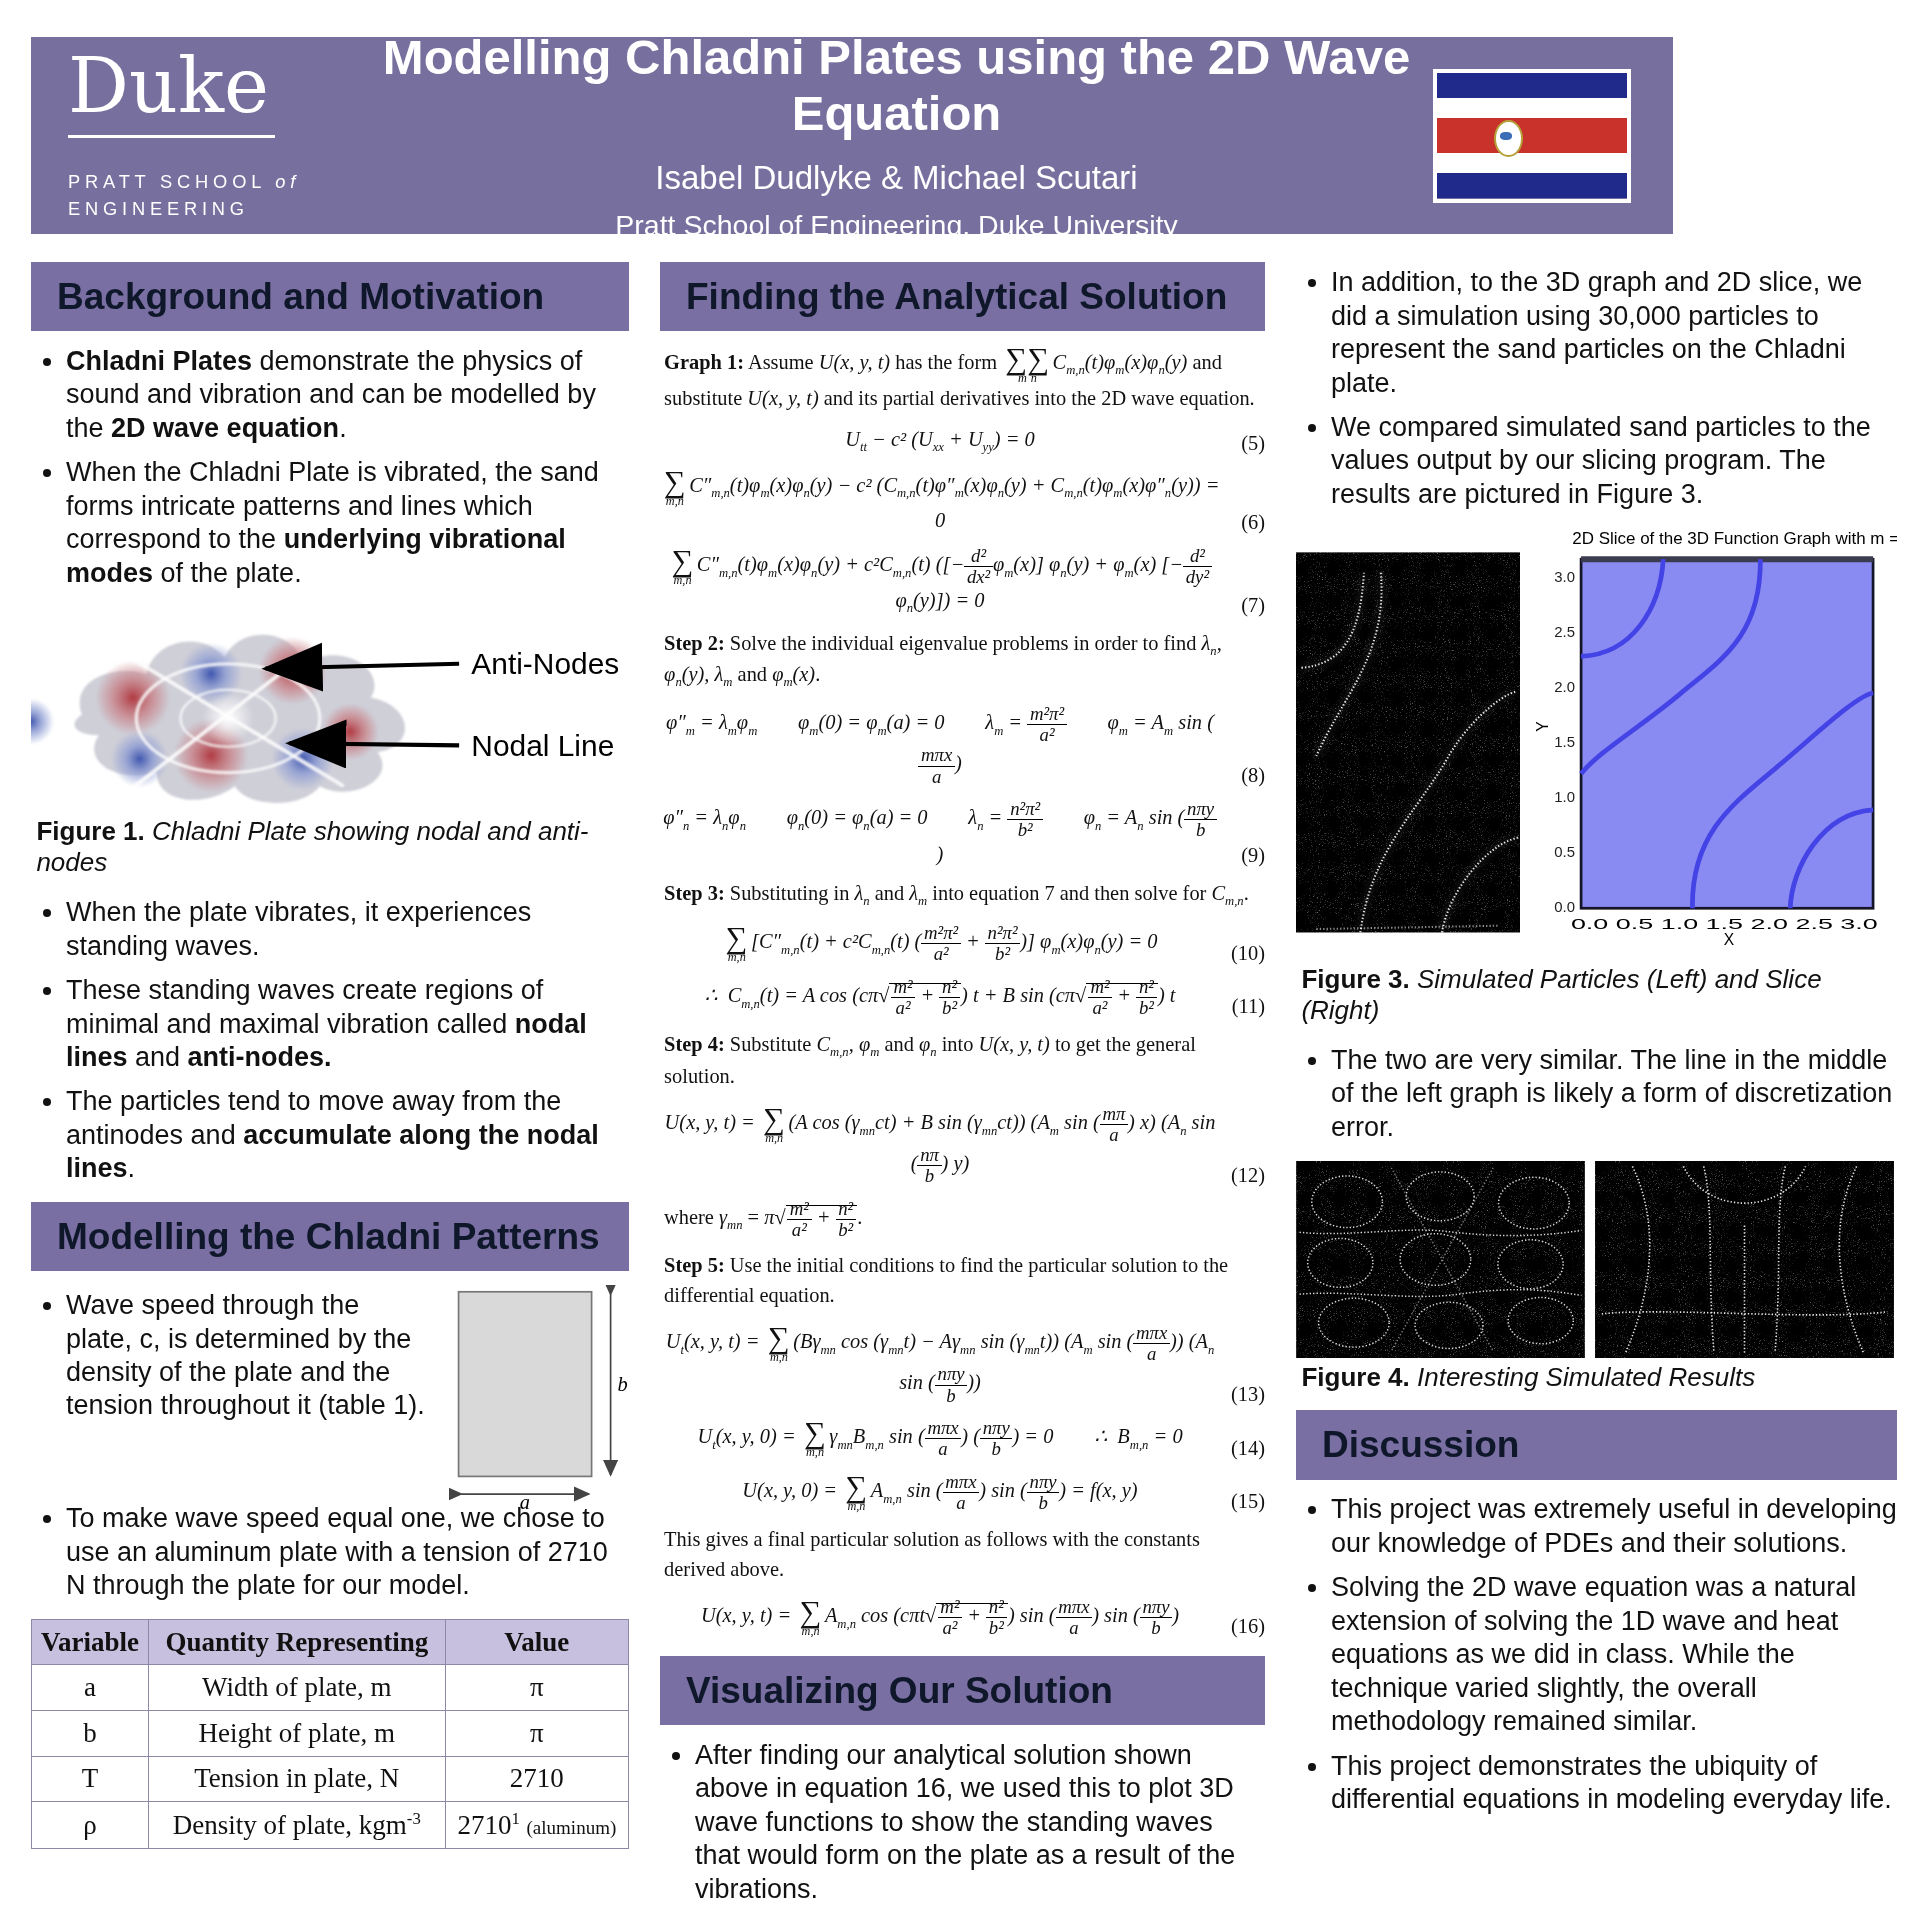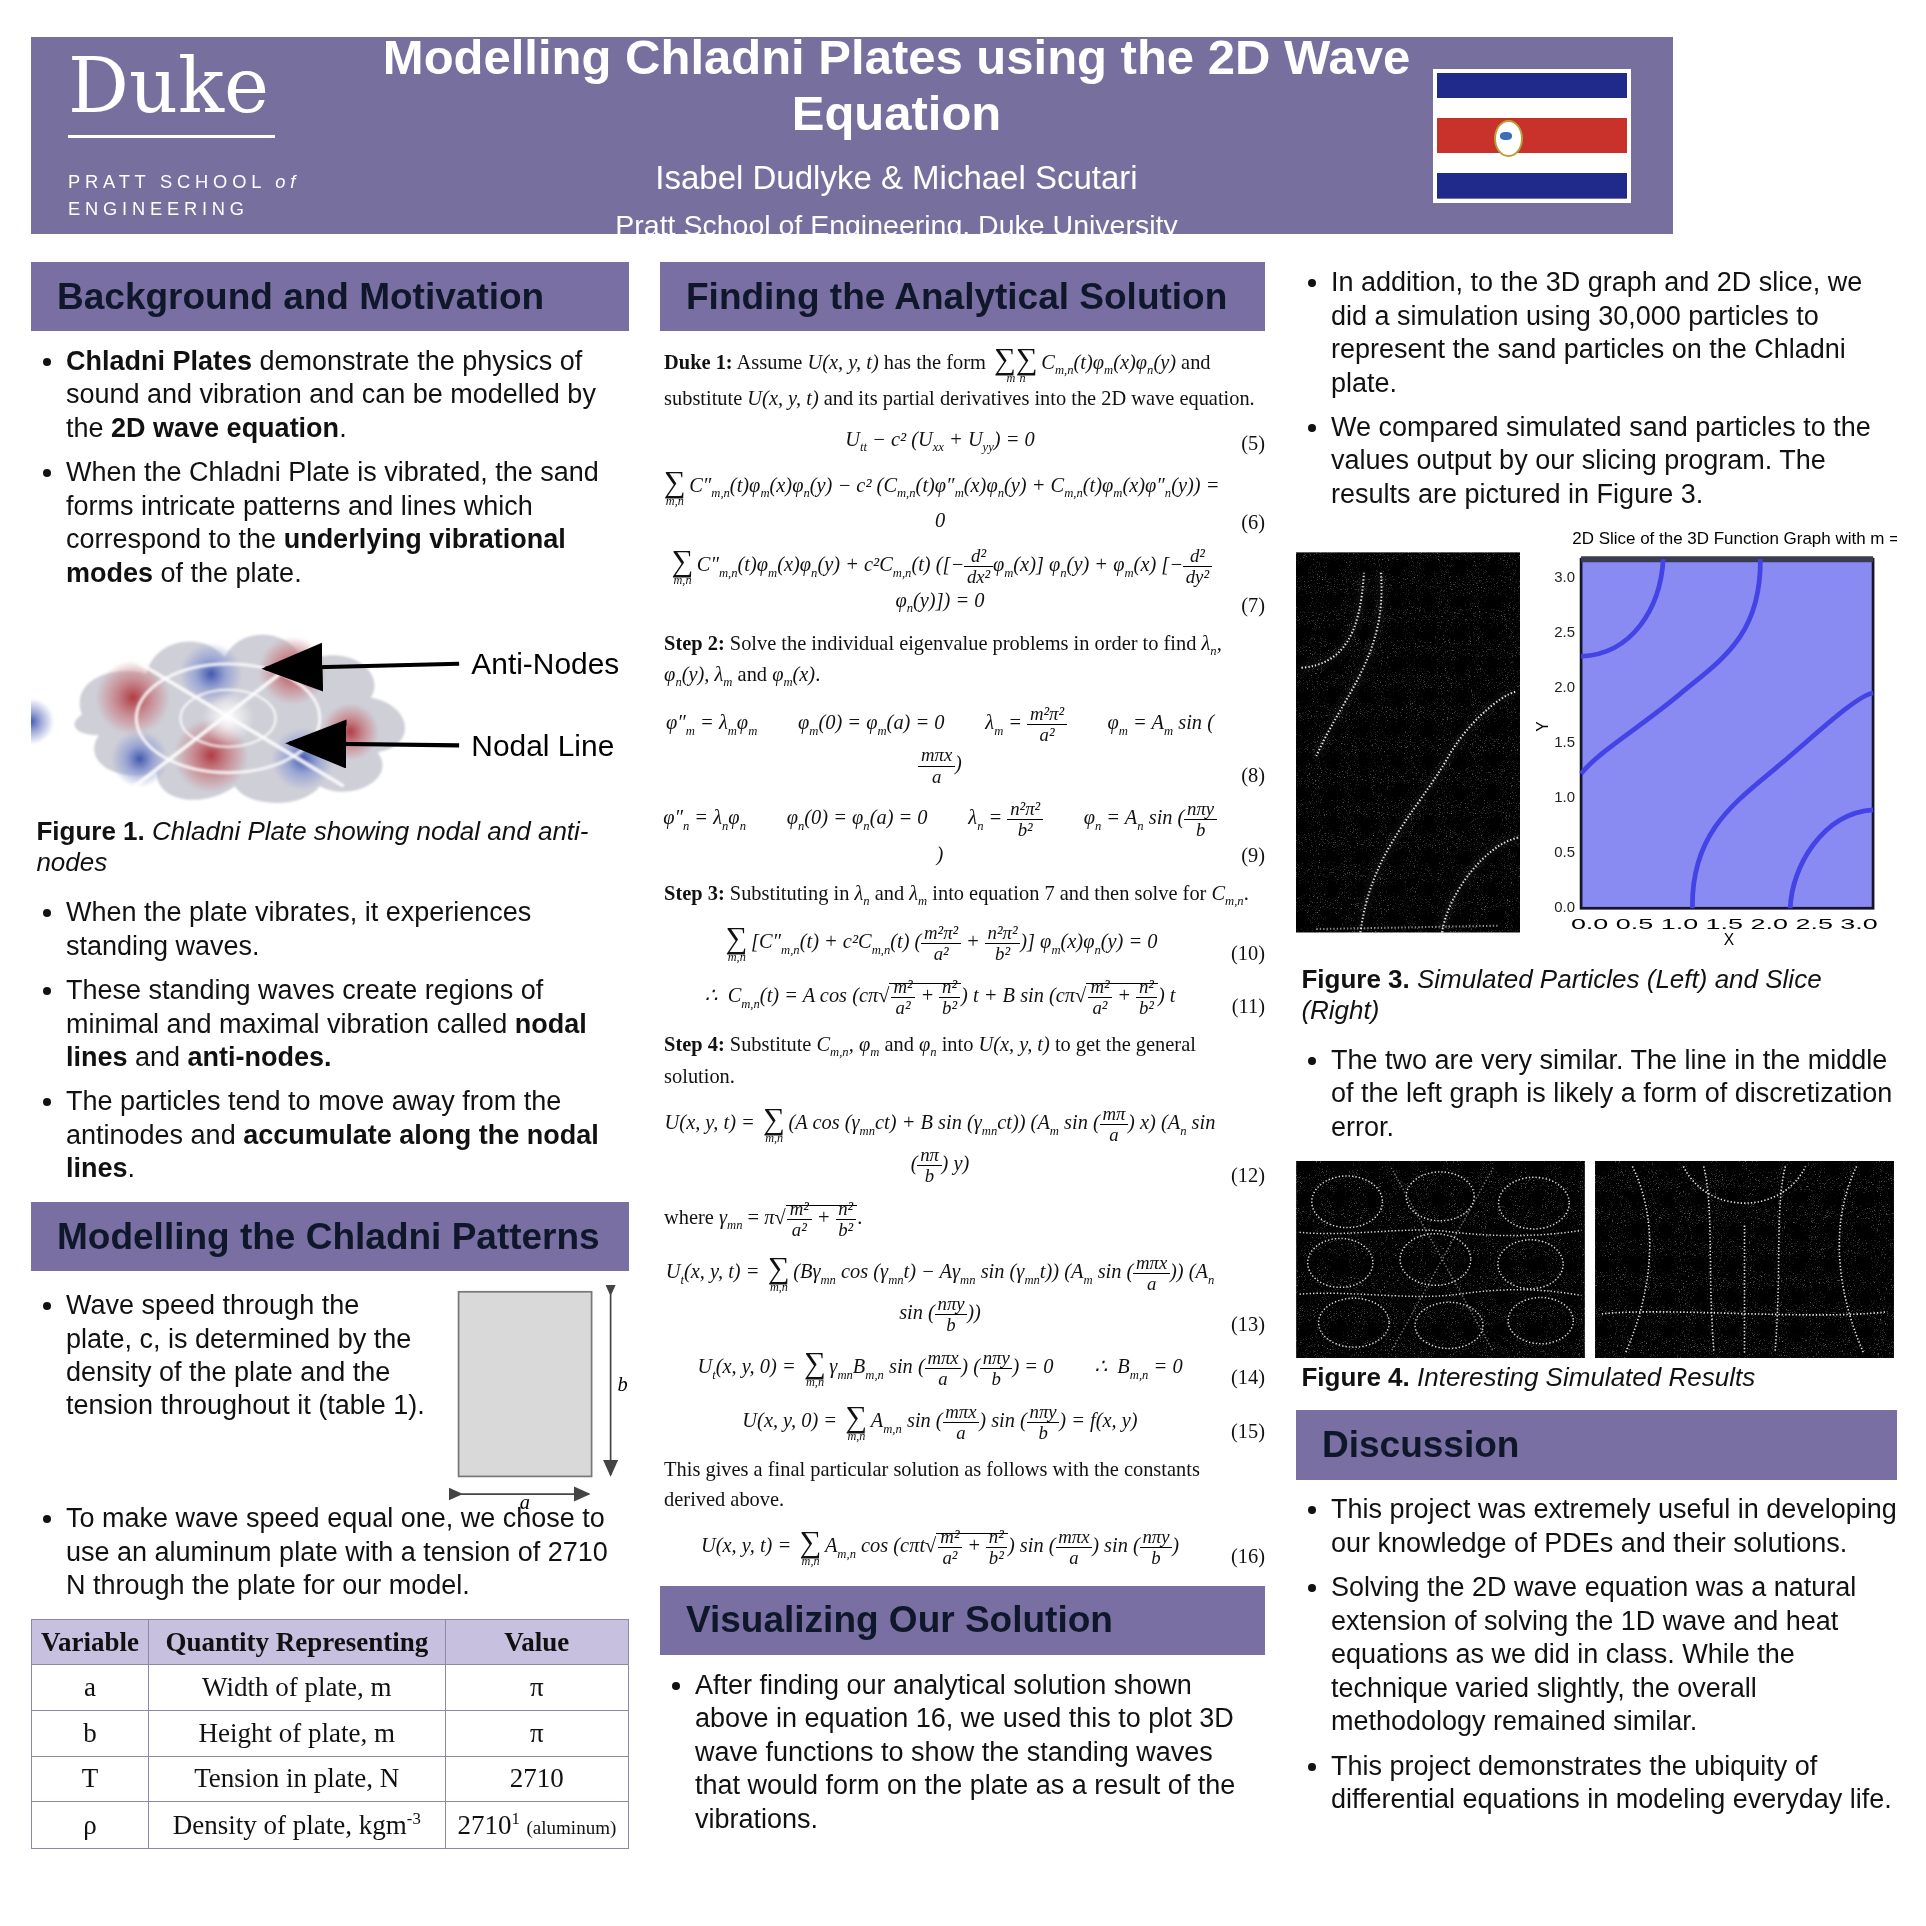--- a/index.html
+++ b/index.html
@@ -218,21 +218,21 @@
             <td>2710<sup>1</sup> <span class="sm">(aluminum)</span></td>
           </tr>
 
       </tbody>
     </table>
 
   </section>
 
   <section class="col col-m">
     <div class="bar"><span>Finding the Analytical Solution</span></div>
-    <div class="mstep"><b>Duke 1:</b> Assume <i>U(x, y, t)</i> has the form <span class="sum">
+    <div class="mstep"><b>Graph 1:</b> Assume <i>U(x, y, t)</i> has the form <span class="sum">
           <span class="s">∑∑</span>
           <span class="u"><i>m n</i></span>
         </span><i>C<sub>m,n</sub>(t)φ<sub>m</sub>(x)φ<sub>n</sub>(y)</i> and substitute <i>U(x, y, t)</i> and its partial derivatives into the 2D wave equation.</div>
     <div class="meq">
         <span class="body">U<sub>tt</sub> − c² (U<sub>xx</sub> + U<sub>yy</sub>) = 0</span>
         <span class="num">(5)</span>
       </div>
     <div class="meq">
         <span class="body"><span class="sum">
             <span class="s">∑</span>
@@ -270,20 +270,21 @@
       </div>
     <div class="mstep"><b>Step 4:</b> Substitute <i>C<sub>m,n</sub>, φ<sub>m</sub></i> and <i>φ<sub>n</sub></i> into <i>U(x, y, t)</i> to get the general solution.</div>
     <div class="meq">
         <span class="body">U(x, y, t) = <span class="sum">
             <span class="s">∑</span>
             <span class="u">m,n</span>
           </span>(A cos (γ<sub>mn</sub>ct) + B sin (γ<sub>mn</sub>ct)) (A<sub>m</sub> sin (<span class="fr"><span class="t">mπ</span><span class="b">a</span></span>) x) (A<sub>n</sub> sin (<span class="fr"><span class="t">nπ</span><span class="b">b</span></span>) y)</span>
         <span class="num">(12)</span>
       </div>
     <div class="mstep">where <i>γ<sub>mn</sub></i> = <i>π</i><span class="sq">√<span class="rd"><i><span class="fr"><span class="t">m²</span><span class="b">a²</span></span> + <span class="fr"><span class="t">n²</span><span class="b">b²</span></span></i></span></span>.</div>
+    <div class="mstep"><b>Step 5:</b> Use the initial conditions to find the particular solution to the differential equation.</div>
     <div class="meq">
         <span class="body">U<sub>t</sub>(x, y, t) = <span class="sum">
             <span class="s">∑</span>
             <span class="u">m,n</span>
           </span>(Bγ<sub>mn</sub> cos (γ<sub>mn</sub>t) − Aγ<sub>mn</sub> sin (γ<sub>mn</sub>t)) (A<sub>m</sub> sin (<span class="fr"><span class="t">mπx</span><span class="b">a</span></span>)) (A<sub>n</sub> sin (<span class="fr"><span class="t">nπy</span><span class="b">b</span></span>))</span>
         <span class="num">(13)</span>
       </div>
     <div class="meq">
         <span class="body">U<sub>t</sub>(x, y, 0) = <span class="sum">
             <span class="s">∑</span>

